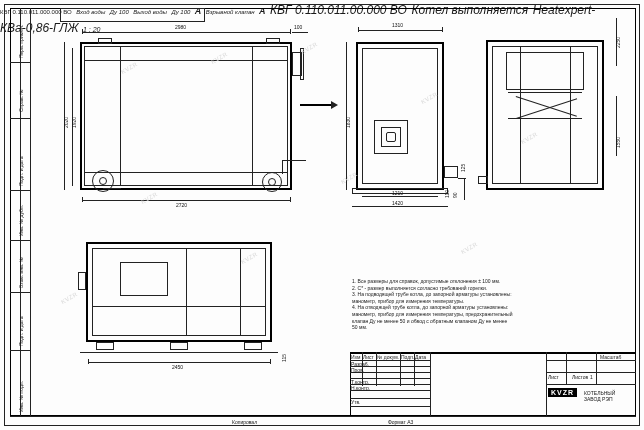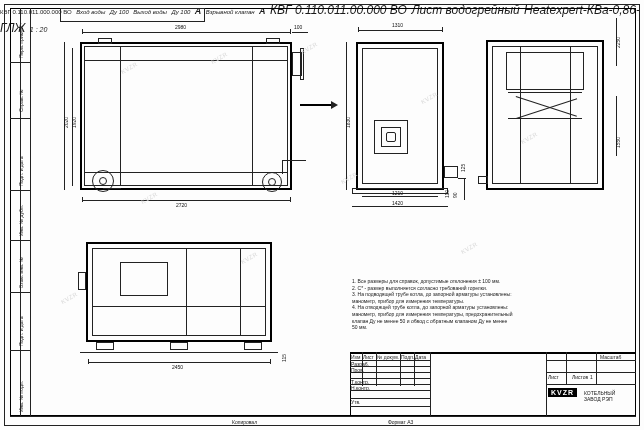--- a/index.html
+++ b/index.html
@@ -225,21 +225,21 @@
   <span class="t" style="left:401px;top:354px;">Подп.</span>
   <span class="t" style="left:415px;top:354px;">Дата</span>
 
   <span class="t" style="left:351px;top:361px;">Разраб.</span>
   <span class="t" style="left:351px;top:367px;">Пров.</span>
   <span class="t" style="left:351px;top:379px;">Т.контр.</span>
   <span class="t" style="left:351px;top:385px;">Н.контр.</span>
   <span class="t" style="left:351px;top:399px;">Утв.</span>
 
   
-  <span class="t8 ital" style="left:452px;top:358px;">Лист водогрейный</span>
+  <span class="t8 ital" style="left:452px;top:358px;">Котел выполняется</span>
   <span class="t8 ital" style="left:434px;top:370px;">Heatexpert-КВа-0,86-ГЛЖ</span>
 
   
   <div class="ln h" style="left:546px;top:360px;width:90px;"></div>
   <div class="ln h" style="left:546px;top:372px;width:90px;"></div>
   <div class="ln h" style="left:546px;top:384px;width:90px;"></div>
   <div class="ln v" style="left:566px;top:352px;height:32px;"></div>
   <div class="ln v" style="left:596px;top:352px;height:32px;"></div>
   <span class="t" style="left:600px;top:354px;">Масштаб</span>
   <span class="t7 ital" style="left:604px;top:362px;">1 : 20</span>

